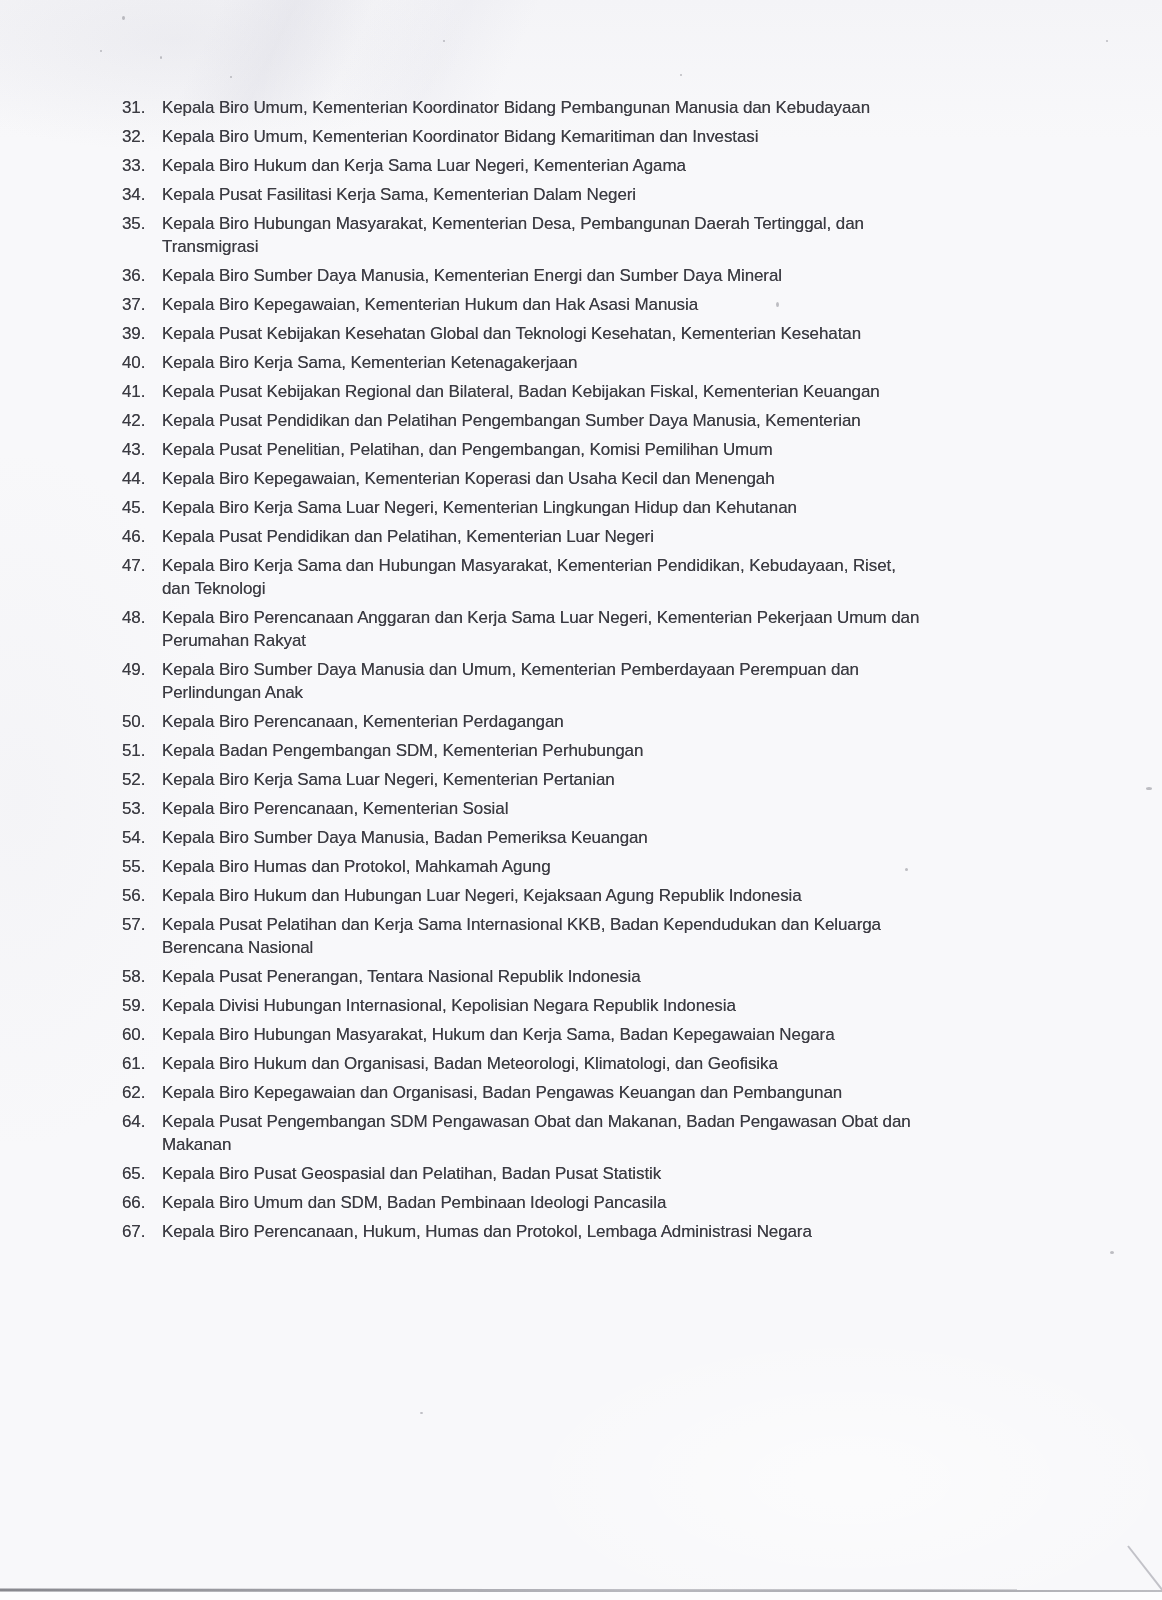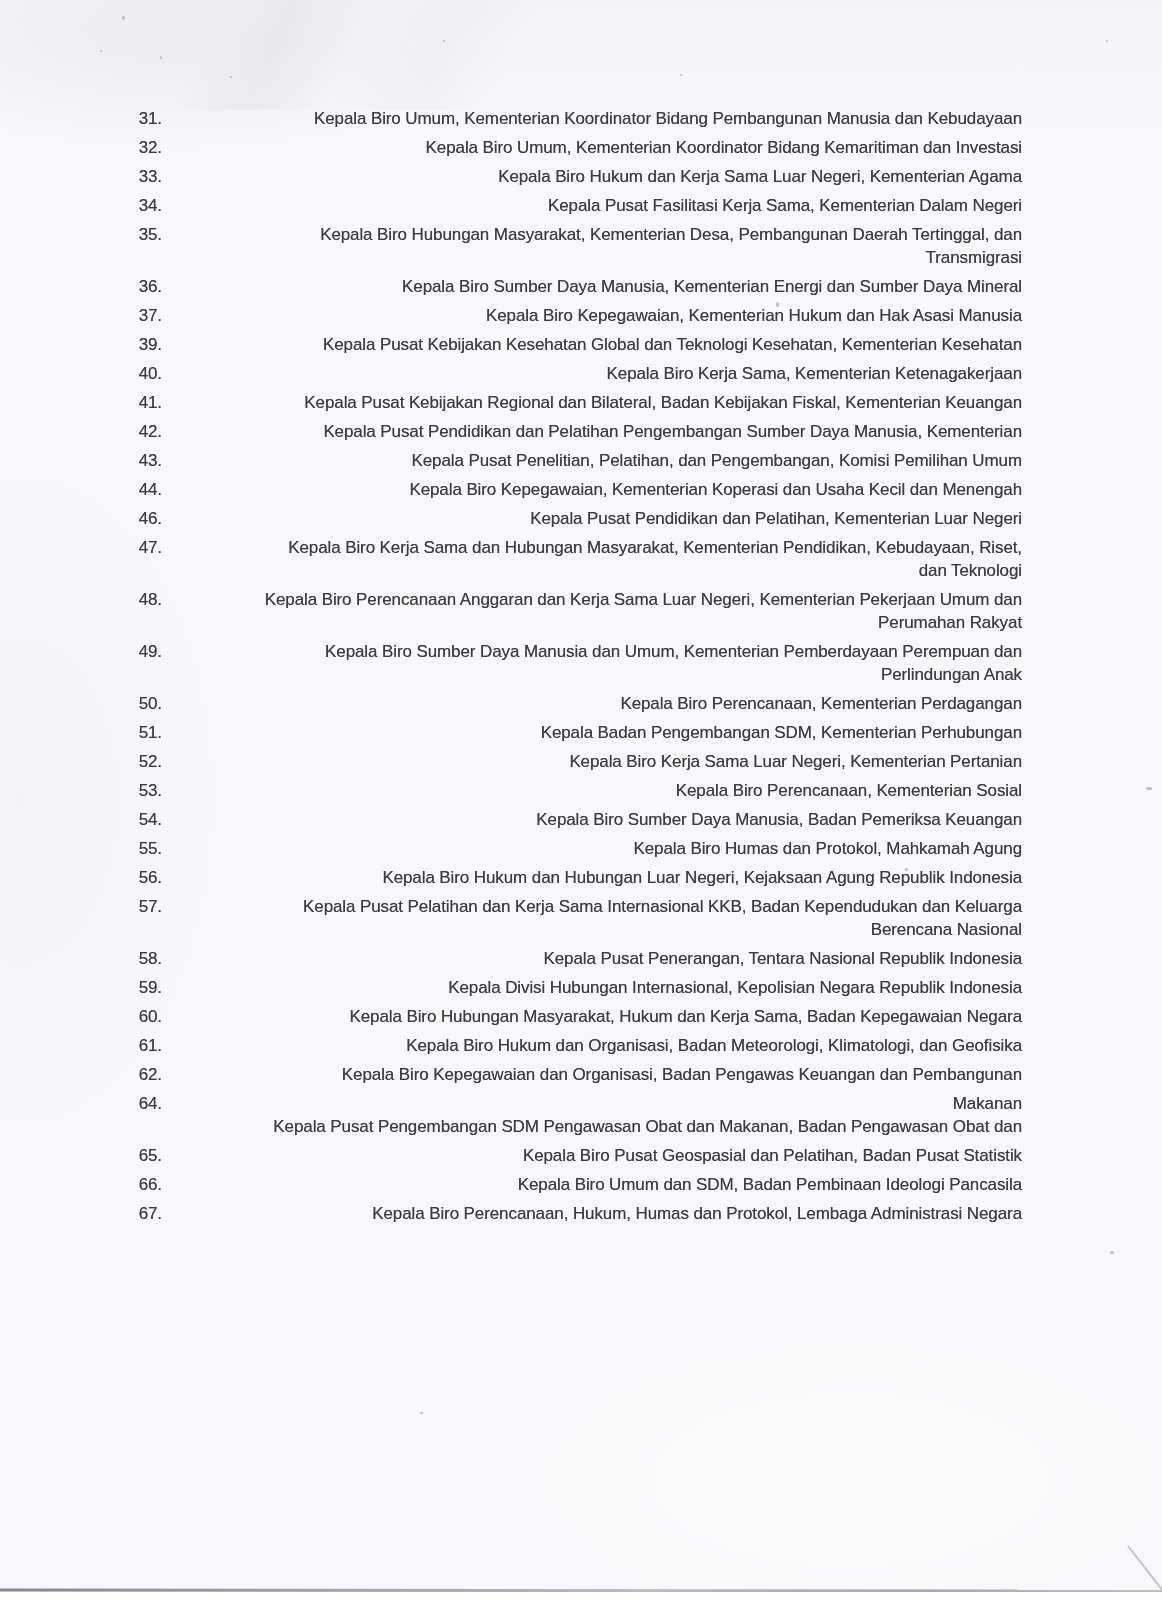--- a/index.html
+++ b/index.html
@@ -27,26 +27,25 @@
     width: 560px; height: 110px;
     background: linear-gradient(115deg,
       rgba(255,255,255,0) 30%, rgba(214,214,224,0.30) 42%,
       rgba(255,255,255,0) 55%, rgba(220,220,230,0.22) 70%,
       rgba(255,255,255,0) 82%);
     pointer-events: none;
   }
   ol.list {
     position: absolute;
     left: 122px;
-    top: 107px;
+    top: 96px;
     width: 900px;
     margin: 0;
     padding: 0;
     list-style: none;
-    text-align: right;
   }
   li.item {
     display: flex;
     margin: 0 0 6px 0;
     color: #3b3b42;
     font-size: 17px;
     line-height: 23px;
     letter-spacing: -0.1px;
     text-shadow: 0 0 0.5px rgba(64,64,72,0.75);
   }
@@ -179,20 +178,26 @@
         </span>
   </li>
 
   <li class="item">
     <span class="num">44.</span>
     <span class="text">
           <div class="line">Kepala Biro Kepegawaian, Kementerian Koperasi dan Usaha Kecil dan Menengah</div>
         </span>
   </li>
 
+  <li class="item">
+    <span class="num">45.</span>
+    <span class="text">
+          <div class="line">Kepala Biro Kerja Sama Luar Negeri, Kementerian Lingkungan Hidup dan Kehutanan</div>
+        </span>
+  </li>
 
   <li class="item">
     <span class="num">46.</span>
     <span class="text">
           <div class="line">Kepala Pusat Pendidikan dan Pelatihan, Kementerian Luar Negeri</div>
         </span>
   </li>
 
   <li class="item">
     <span class="num">47.</span>
@@ -307,22 +312,22 @@
     <span class="num">62.</span>
     <span class="text">
           <div class="line">Kepala Biro Kepegawaian dan Organisasi, Badan Pengawas Keuangan dan Pembangunan</div>
         </span>
   </li>
 
 
   <li class="item">
     <span class="num">64.</span>
     <span class="text">
+          <div class="line">Kepala Pusat Pengembangan SDM Pengawasan Obat dan Makanan, Badan Pengawasan Obat dan</div>
           <div class="line">Makanan</div>
-          <div class="line">Kepala Pusat Pengembangan SDM Pengawasan Obat dan Makanan, Badan Pengawasan Obat dan</div>
         </span>
   </li>
 
   <li class="item">
     <span class="num">65.</span>
     <span class="text">
           <div class="line">Kepala Biro Pusat Geospasial dan Pelatihan, Badan Pusat Statistik</div>
         </span>
   </li>
 

